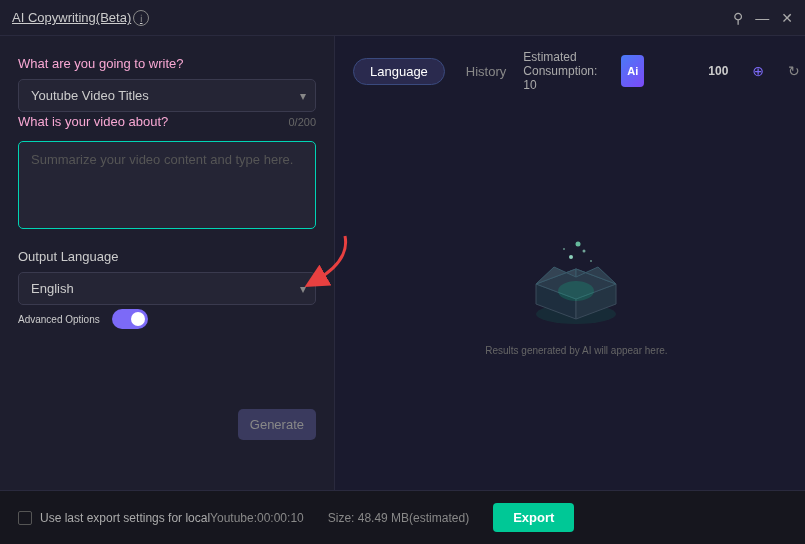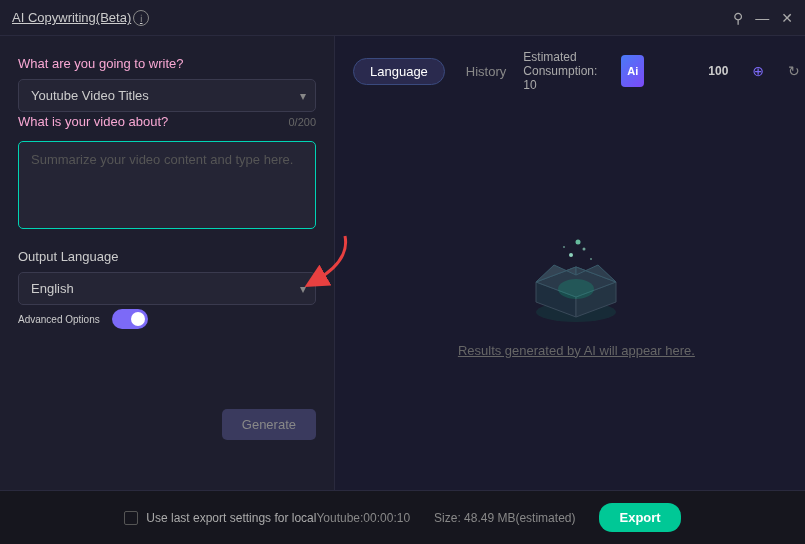--- a/index.html
+++ b/index.html
@@ -181,21 +181,21 @@
       margin-top: auto;
       display: flex;
       justify-content: flex-end;
       padding-top: 80px;
     }
     .generate-btn {
       background: #3a3a5e;
       color: #888;
       border: none;
       border-radius: 5px;
-      padding: 8px 20px;
+      padding: 8px 12px;
       font-size: 13px;
       cursor: pointer;
     }
 
     
     .arrow-container {
       position: absolute;
       left: 295px;
       top: 195px;
       pointer-events: none;
@@ -279,34 +279,33 @@
     }
 
     
     .box-illustration {
       width: 120px;
       height: 100px;
       margin-bottom: 16px;
     }
 
     .results-empty-text {
-      font-size: 13px;
+      font-size: 10px;
       color: #666;
       text-align: right;
-      text-decoration: underline;
     }
 
     
     .bottom-bar {
       height: 54px;
       background: #16161e;
       border-top: 1px solid #2a2a3e;
       display: flex;
       align-items: center;
-      justify-content: center;
+      justify-content: flex-start;
       padding: 0 18px;
     }
     .bottom-left {
       display: flex;
       align-items: center;
       gap: 8px;
     }
     .checkbox {
       width: 14px; height: 14px;
       border: 1.5px solid #555;
@@ -321,21 +320,21 @@
       display: flex;
       align-items: center;
       gap: 24px;
       font-size: 12px;
       color: #888;
     }
     .export-btn {
       background: #00c896;
       color: #fff;
       border: none;
-      border-radius: 13px;
+      border-radius: 4px;
       padding: 7px 20px;
       font-size: 13px;
       cursor: pointer;
       font-weight: 600;
     }
   </style>
 </head>
 <body>
 
 <div class="title-bar">

